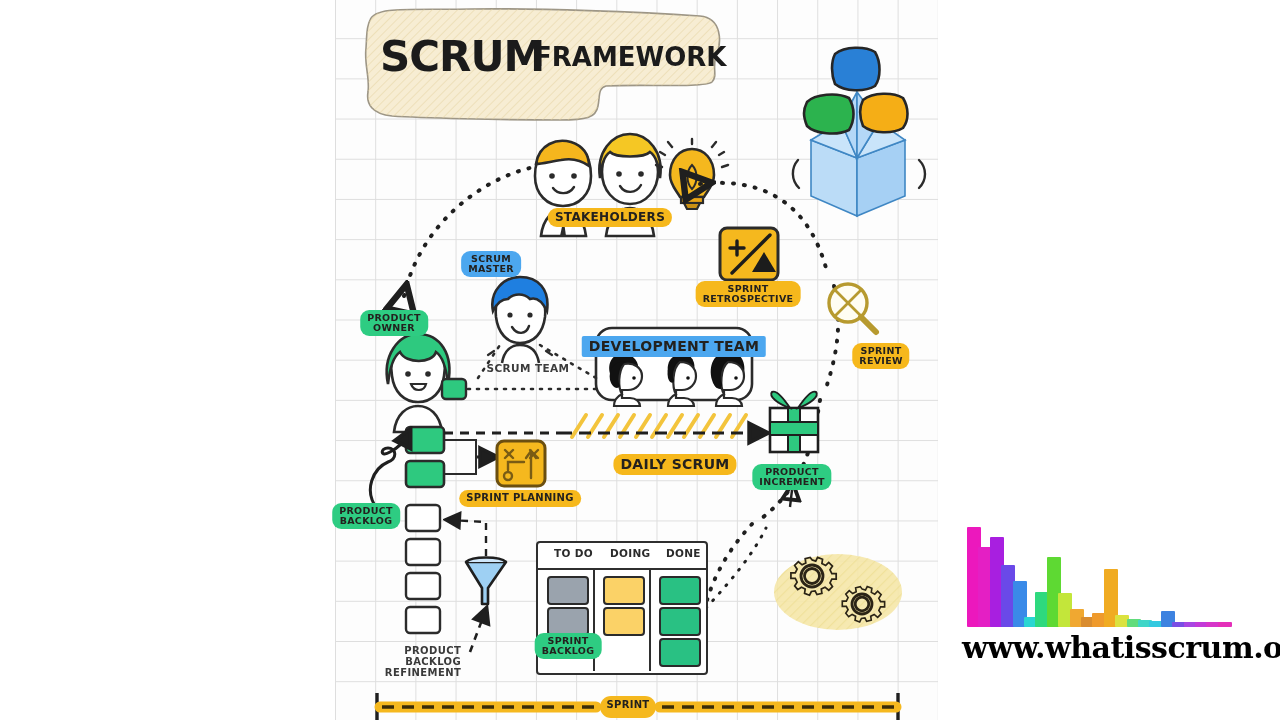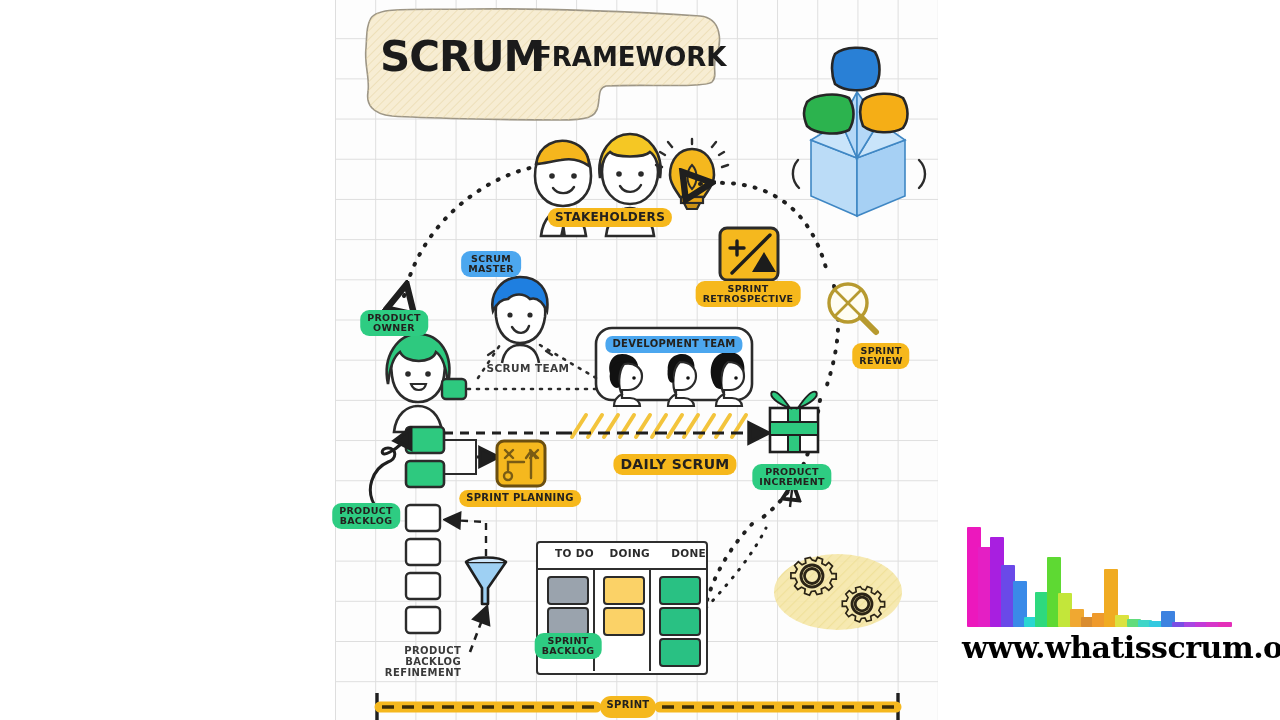--- a/index.html
+++ b/index.html
@@ -53,21 +53,21 @@
   }
   #titleBanner .t3{
     position:absolute;left:10px;top:78px;font-size:27px;font-weight:700;
     color:#1b1b1b;letter-spacing:0px;
   }
 
   
   #kanban{position:absolute;left:536px;top:541px;width:168px;height:130px;
     background:#fff;border:2.5px solid #2f2f2f;border-radius:4px;}
   #kanban .colhead{position:absolute;top:4px;font-size:10.5px;font-weight:700;
-    color:#2b2b2b;width:56px;text-align:right;text-transform:uppercase;letter-spacing:.3px;}
+    color:#2b2b2b;width:56px;text-align:left;text-transform:uppercase;letter-spacing:.3px;margin-left:16px;}
   #kanban .vline{position:absolute;top:26px;width:2px;height:102px;background:#2f2f2f;}
   #kanban .hline{position:absolute;left:0;top:25px;width:100%;height:2px;background:#2f2f2f;}
   .card{position:absolute;width:38px;height:25px;border:2px solid #2b2b2b;border-radius:4px;}
   .card.grey{background:#9aa3ad;}
   .card.yellow{background:#fbd267;}
   .card.green{background:#29c183;}
 
   
   #logo{position:absolute;left:962px;top:515px;width:275px;height:150px;}
   #logo .bars{position:absolute;left:5px;bottom:38px;height:110px;width:265px;}
@@ -356,21 +356,21 @@
   </div>
 
   <div class="pill yellow" style="left:610px;top:208px;font-size:12px;">STAKEHOLDERS</div>
 
   <div class="pill blue" style="left:491px;top:251px;font-size:9.5px;">SCRUM
 MASTER</div>
 
   <div class="pill green" style="left:394px;top:310px;font-size:9.5px;">PRODUCT
 OWNER</div>
 
-  <div class="pill blue" style="left:674px;top:336px;font-size:10px;border-radius:7px;">DEVELOPMENT TEAM</div>
+  <div class="pill blue" style="left:674px;top:336px;font-size:14px;border-radius:2px;">DEVELOPMENT TEAM</div>
 
   <div class="plain" style="left:528px;top:363px;font-size:10.5px;color:#3b3b3b;">SCRUM TEAM</div>
 
   <div class="pill yellow" style="left:748px;top:281px;font-size:9.5px;">SPRINT
 RETROSPECTIVE</div>
 
   <div class="pill yellow" style="left:881px;top:343px;font-size:9.5px;">SPRINT
 REVIEW</div>
 
   <div class="pill green" style="left:366px;top:503px;font-size:9.5px;">PRODUCT

